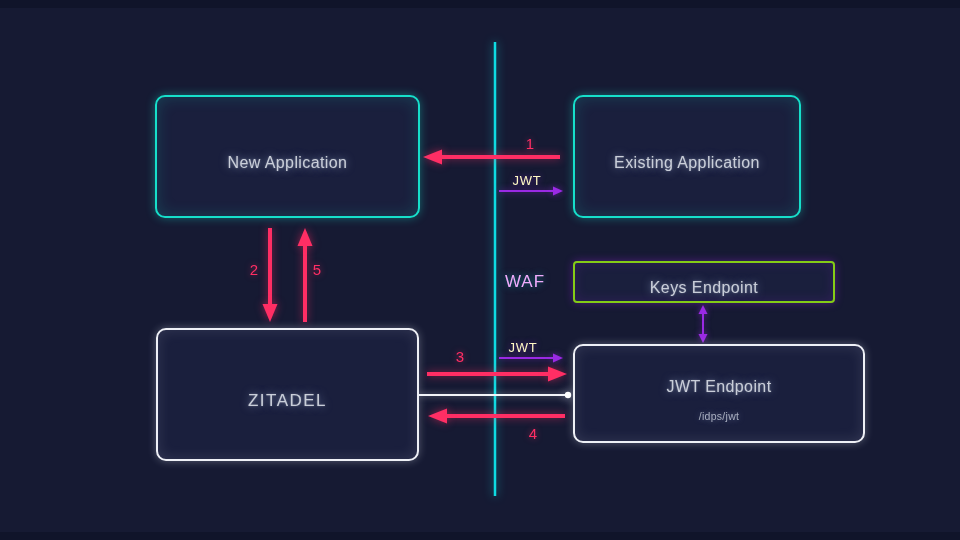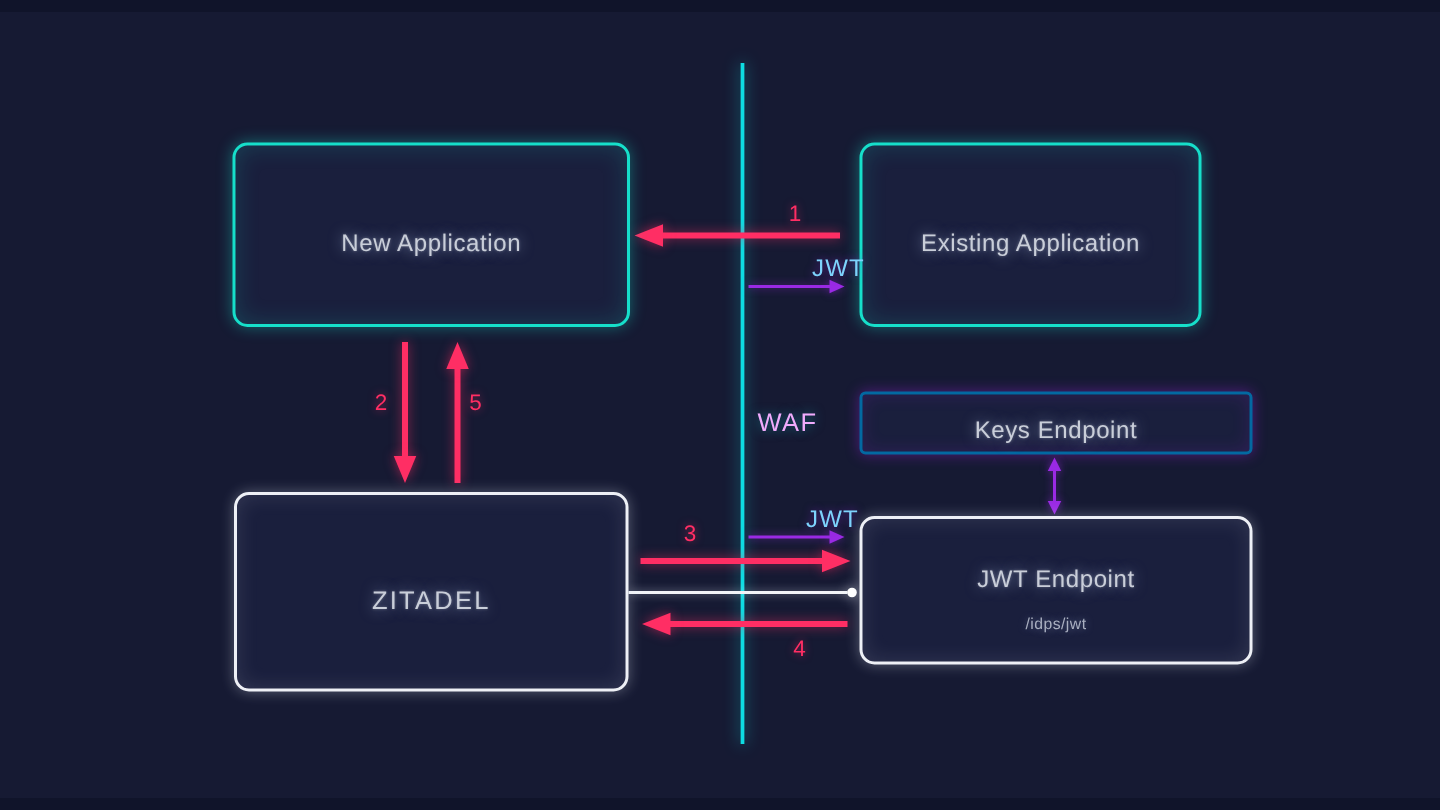--- a/index.html
+++ b/index.html
@@ -26,44 +26,43 @@
   }
   .node .nsub {
     color:#a9afc0; font-size:10.5px; margin-top:14px; letter-spacing:.3px;
     text-shadow:0 0 6px rgba(190,212,255,.4);
   }
   .cyan-node {
     border:2px solid #16dfca; border-radius:10px;
     box-shadow:0 0 10px rgba(22,223,202,.40), inset 0 0 16px rgba(22,223,202,.18);
   }
   .purple-node {
-    border:2px solid #0369a1; border-radius:4px;
+    border:2px solid #84cc16; border-radius:4px;
     box-shadow:0 0 9px rgba(160,35,228,.40), inset 0 0 12px rgba(160,35,228,.16);
   }
   .white-node {
     border:2px solid #eef0f6; border-radius:10px;
     box-shadow:0 0 9px rgba(230,235,250,.32), inset 0 0 14px rgba(230,235,250,.13);
   }
 
   #node-new-app       { left:155px; top:95px;  width:265px; height:123px; }
   #node-existing-app  { left:573px; top:95px;  width:228px; height:123px; }
   #node-keys-endpoint { left:573px; top:261px; width:262px; height:42px;  }
-  #node-jwt-endpoint  { left:573px; top:344px; width:262px; height:99px;  }
+  #node-jwt-endpoint  { left:573px; top:344px; width:292px; height:99px;  }
   #node-zitadel       { left:156px; top:328px; width:263px; height:133px; }
   #node-zitadel .nlabel { font-size:17px; letter-spacing:1.5px; }
 
   .flabel { position:absolute; transform:translate(-50%,-50%); white-space:nowrap; }
   .step-label {
     color:#ff2e64; font-size:15px; font-weight:400;
     text-shadow:0 0 6px rgba(255,46,100,.55);
   }
   .jwt-label {
-    color:#7dd3fc; font-size:16px; font-weight:400; letter-spacing:.8px;
+    color:#fef9c3; font-size:13px; font-weight:400; letter-spacing:.8px;
     text-shadow:0 0 6px rgba(154,42,228,.55);
-    margin-left:32px;
   }
   .waf-label {
     color:#f0abfc; font-size:17px; font-weight:400; letter-spacing:1px;
     text-shadow:0 0 7px rgba(23,194,201,.55);
   }
 
   .pink-stroke   { stroke:#ff2e64; stroke-width:4;  filter:drop-shadow(0 0 4px rgba(255,46,100,.55)); }
   .pink-fill     { fill:#ff2e64;   filter:drop-shadow(0 0 4px rgba(255,46,100,.55)); }
   .purple-stroke { stroke:#9a2ae4; stroke-width:2;  filter:drop-shadow(0 0 3px rgba(154,42,228,.55)); }
   .purple-fill   { fill:#9a2ae4;   filter:drop-shadow(0 0 3px rgba(154,42,228,.55)); }

